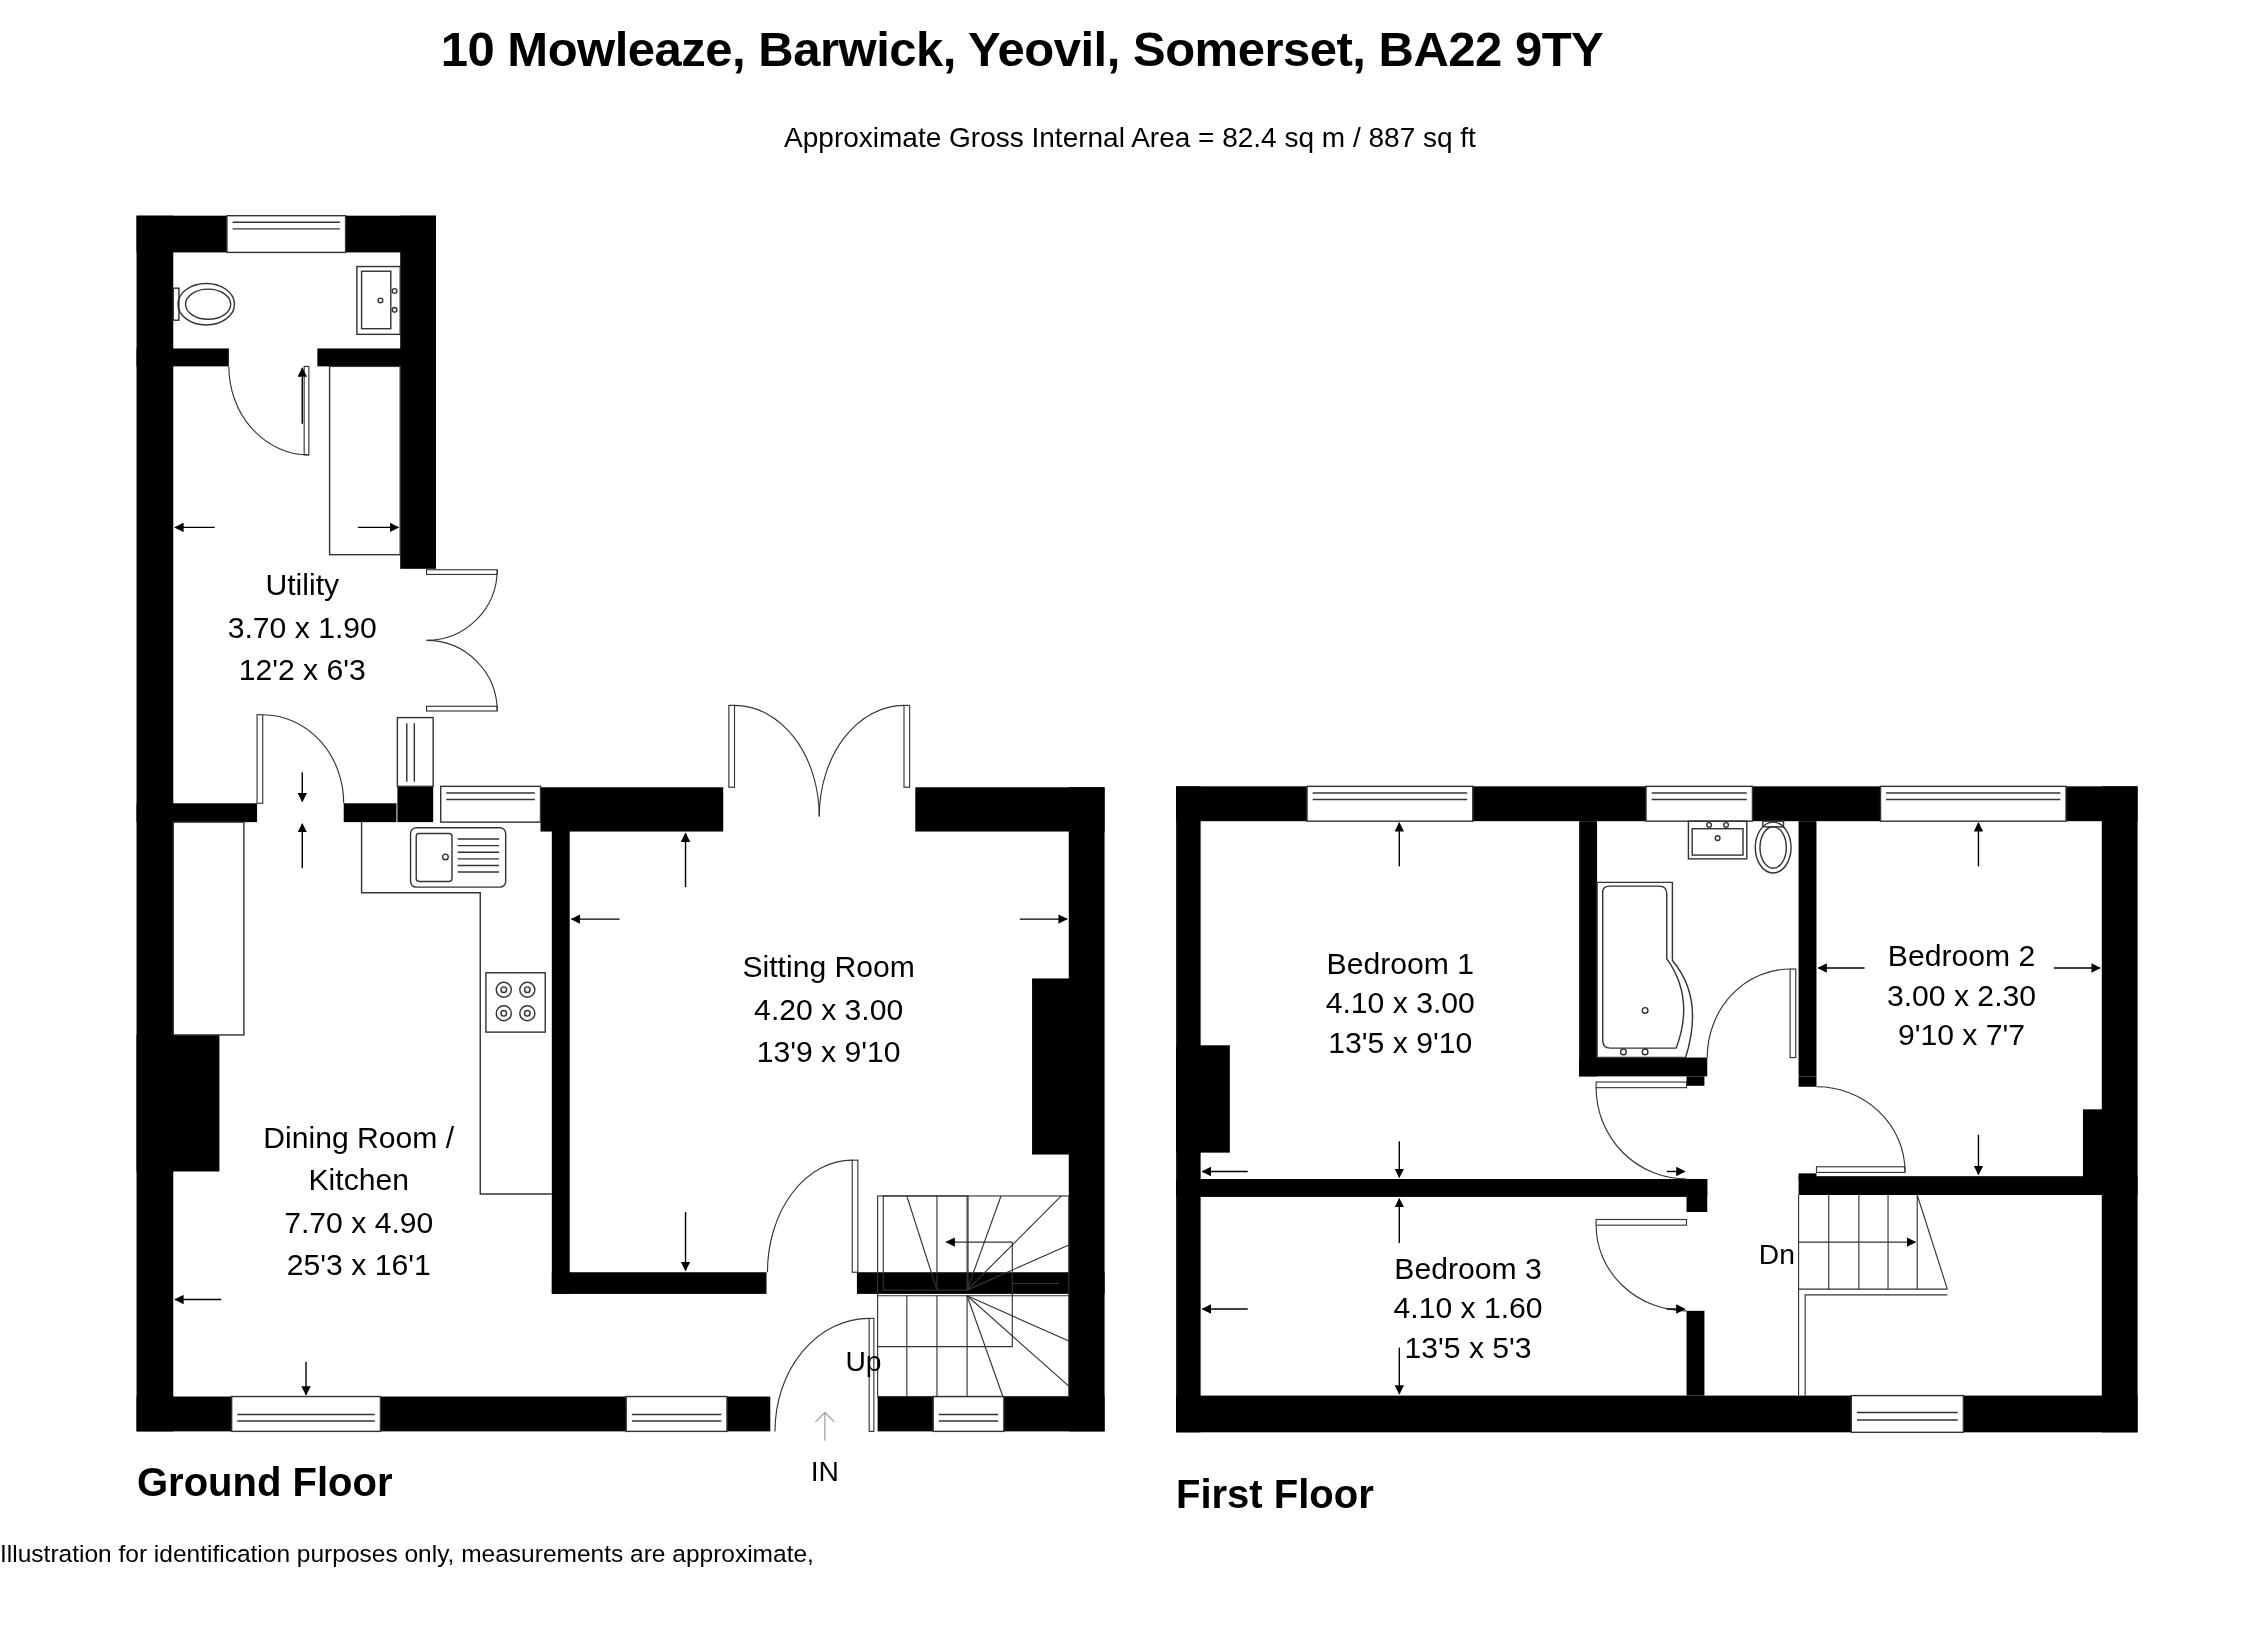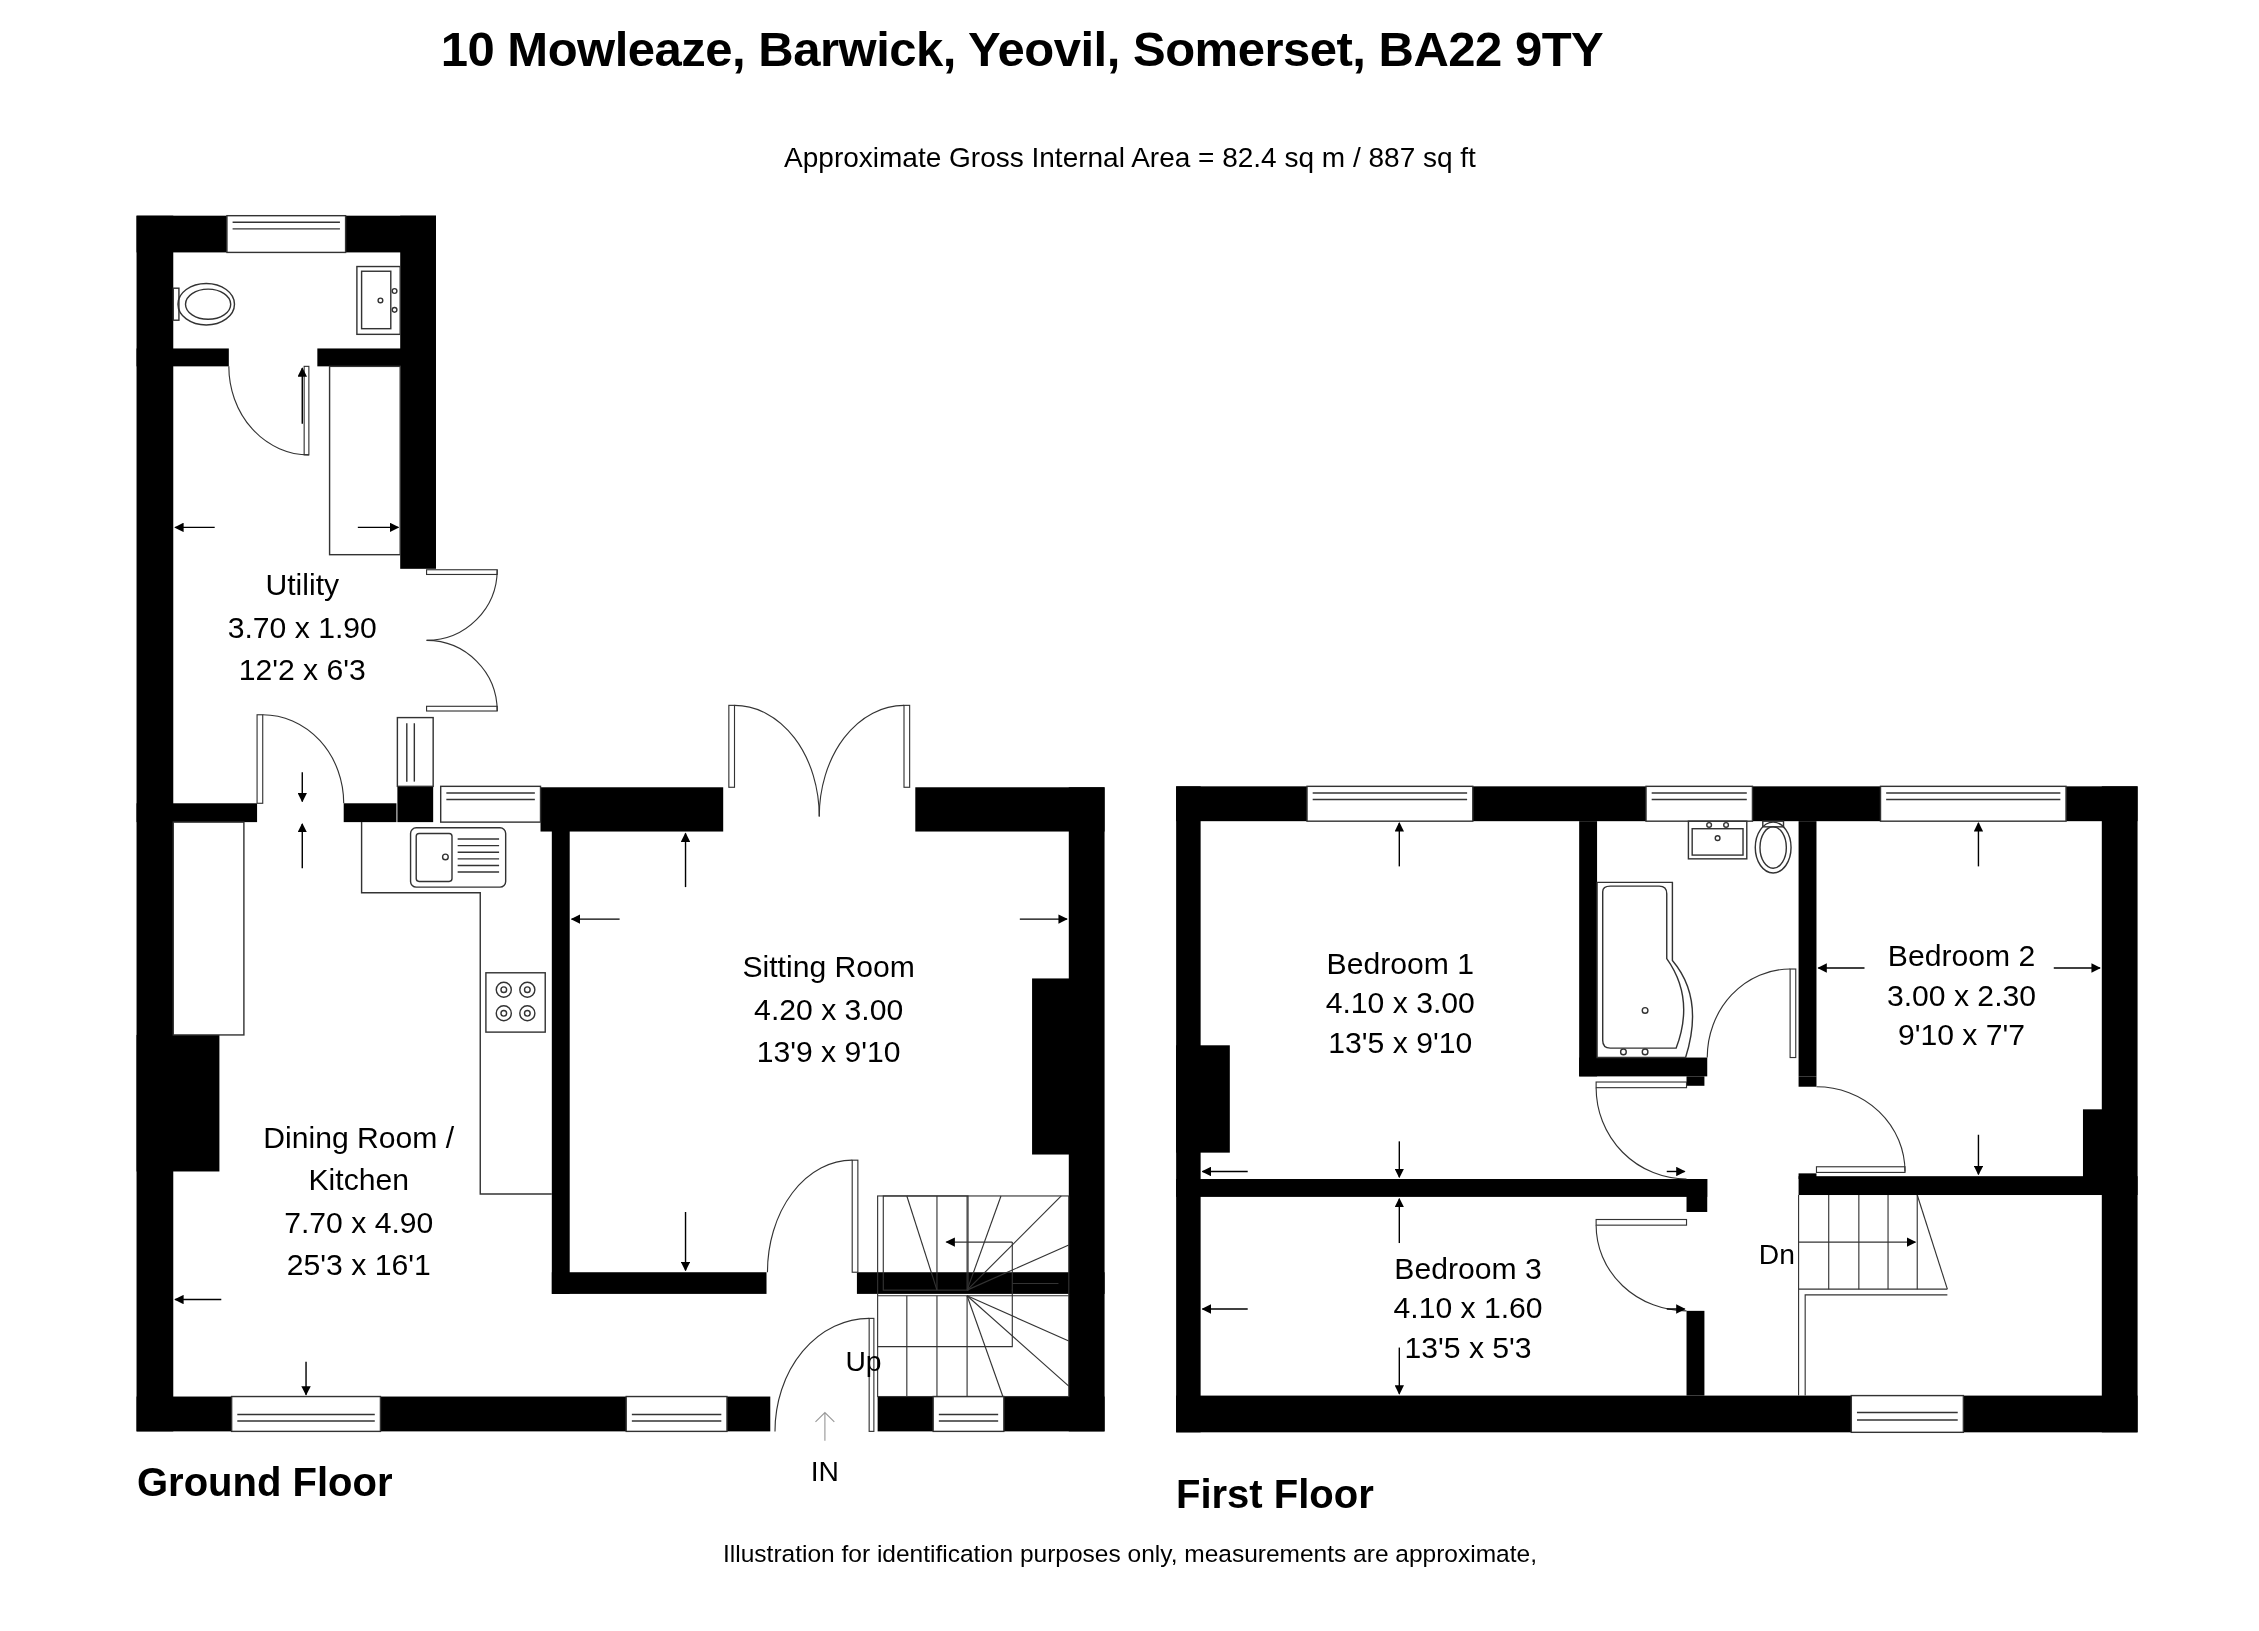--- a/index.html
+++ b/index.html
@@ -1,20 +1,20 @@
 <!DOCTYPE html>
 <html style="font-size:15px"><head>
 <meta charset="utf-8">
 <style>
   html, body { margin:0; padding:0; background:#ffffff; }
   body { width:2260px; height:1632px; position:relative; overflow:hidden; font-family:"Liberation Sans", sans-serif; color:#000; }
   .title { position:absolute; left:0; width:2044px; top:21px; text-align:center; font-weight:bold; font-size:49px; font-family:"Liberation Sans", sans-serif; letter-spacing:-0.5px; }
-  .subtitle { position:absolute; left:0; width:2260px; top:122px; text-align:center; font-size:28px; font-family:"Liberation Sans", sans-serif;margin-top:20px; }
+  .subtitle { position:absolute; left:0; width:2260px; top:122px; text-align:center; font-size:28px; font-family:"Liberation Sans", sans-serif; }
   .floor-label { position:absolute; font-weight:bold; font-size:40px; font-family:"Liberation Sans", sans-serif; }
-  .footer { position:absolute; left:0; width:2260px; top:1537px; text-align:center; font-size:24.5px; line-height:34px; font-family:"Liberation Sans", sans-serif; }
+  .footer { position:absolute; left:0; width:2260px; top:1537px; text-align:left; font-size:24.5px; line-height:34px; font-family:"Liberation Sans", sans-serif; }
   svg.plan { position:absolute; left:0; top:0; }
   .room-label { font-family:"Liberation Sans", sans-serif; font-size:32px; text-anchor:middle; fill:#000; }
   .small-label { font-family:"Liberation Sans", sans-serif; font-size:30px; text-anchor:middle; fill:#000; }
 </style>
 </head>
 <body>
 
 <div class="title">10 Mowleaze, Barwick, Yeovil, Somerset, BA22 9TY</div>
 <div class="subtitle">Approximate Gross Internal Area = 82.4 sq m / 887 sq ft</div>
 

